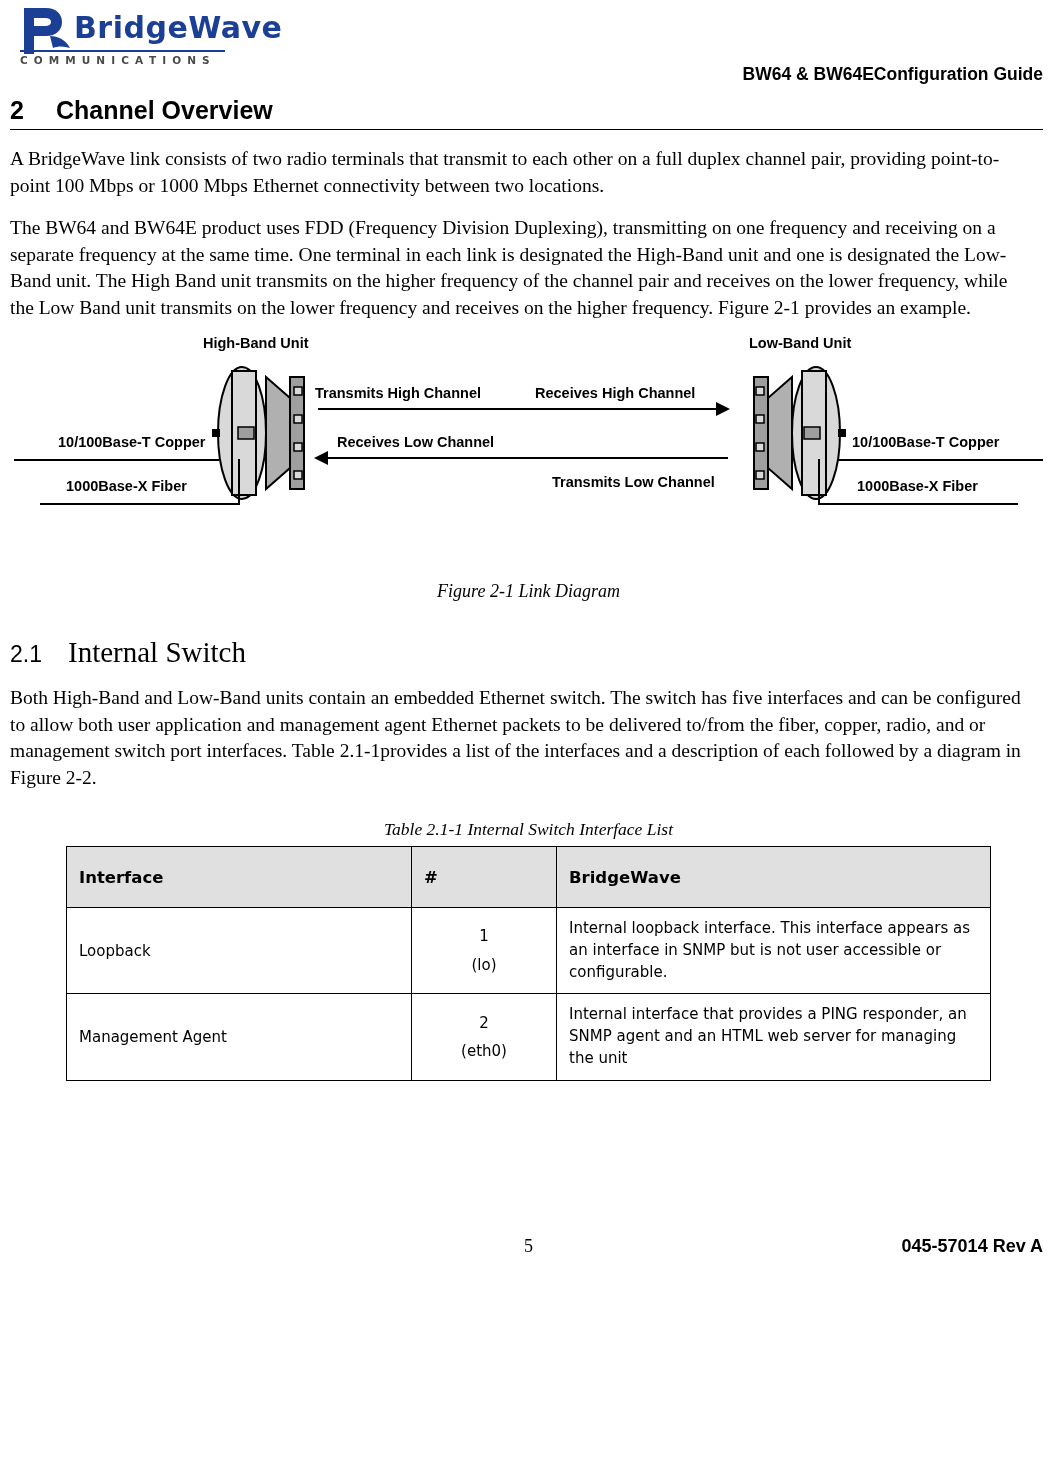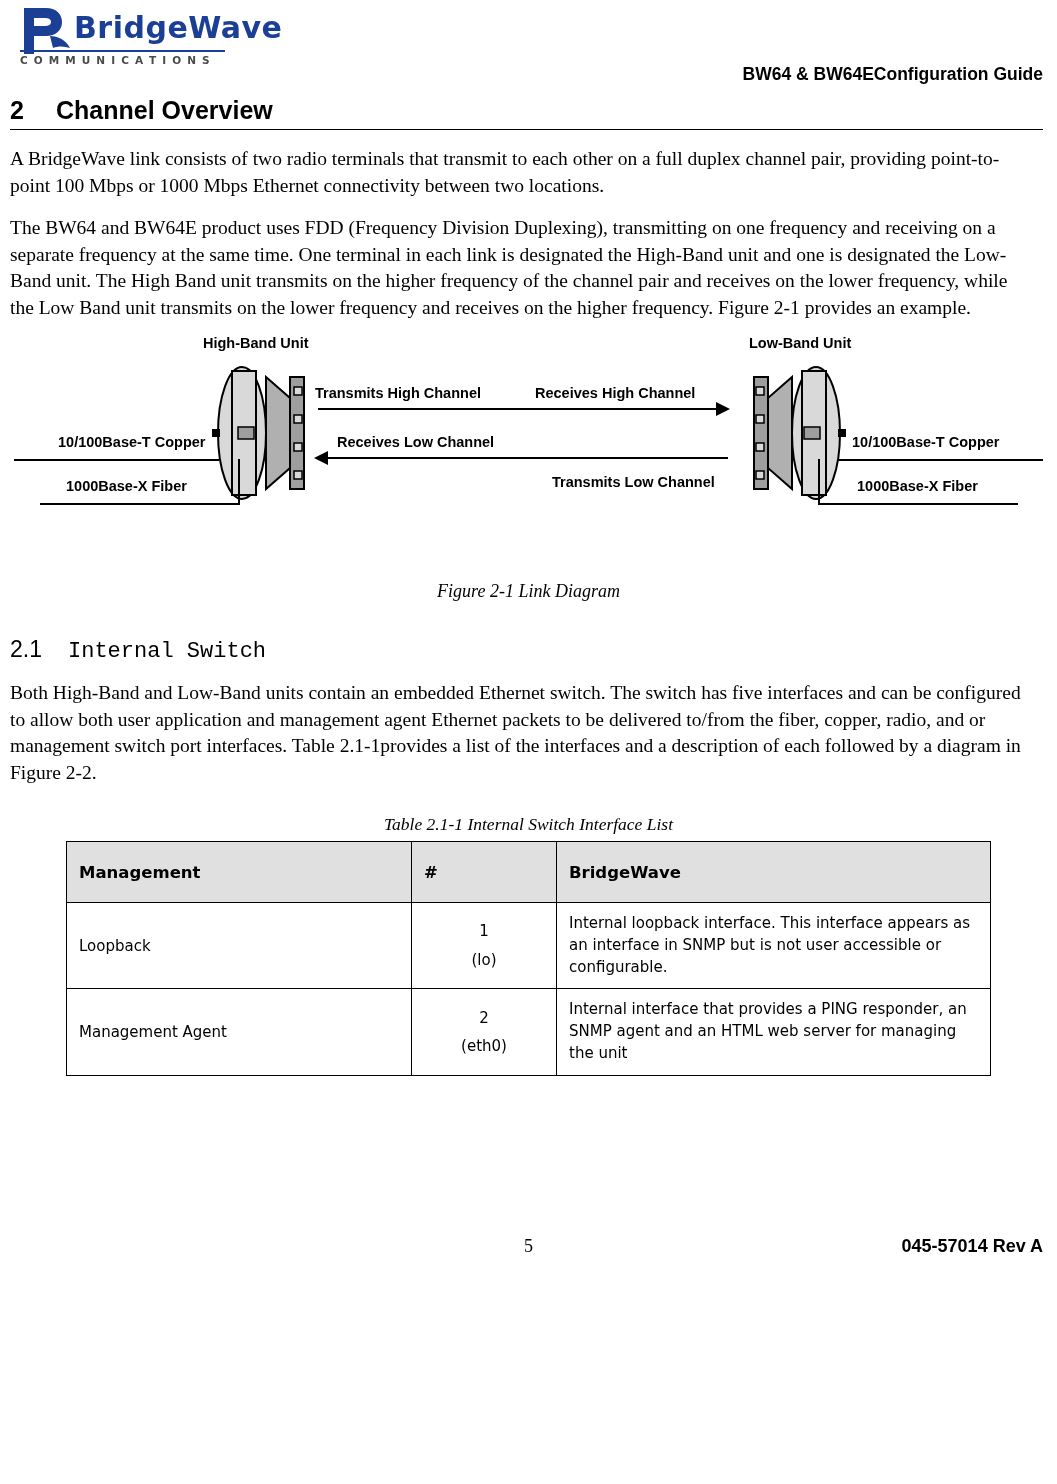--- a/index.html
+++ b/index.html
@@ -152,22 +152,22 @@
     margin: 34px 10px 0 10px;
   }
   .h2-num {
     display: inline-block;
     font-family: "Liberation Sans", sans-serif;
     font-size: 23px;
     width: 58px;
   }
   .h2-text {
     display: inline-block;
-    font-family: Liberation Mono, monospace;
-    font-size: 22px;
+    font-family: Liberation Serif, serif;
+    font-size: 29px;
   }
 
   .table-caption {
     text-align: center;
     font-style: italic;
     font-size: 17.5px;
     margin-top: 28px;
   }
 
   table.switch-table {
@@ -312,21 +312,21 @@
     <span class="h2-num">2.1</span><span class="h2-text">Internal Switch</span>
   </div>
 
   <div class="body-text">Both High-Band and Low-Band units contain an embedded Ethernet switch. The switch has five interfaces and can be configured to allow both user application and management agent Ethernet packets to be delivered to/from the fiber, copper, radio, and or management switch port interfaces. Table 2.1-1provides a list of the interfaces and a description of each followed by a diagram in Figure 2-2.</div>
 
   <div class="table-caption">Table 2.1-1 Internal Switch Interface List</div>
 
   <table class="switch-table">
     <thead>
       <tr>
-        <th class="c1">Management</th>
+        <th class="c1">Interface</th>
         <th class="c2">#</th>
         <th class="c3">BridgeWave</th>
       </tr>
     </thead>
     <tbody>
       <tr>
         <td class="c1">Loopback</td>
         <td class="c2">
           <div>1</div>
           <div>(lo)</div>

